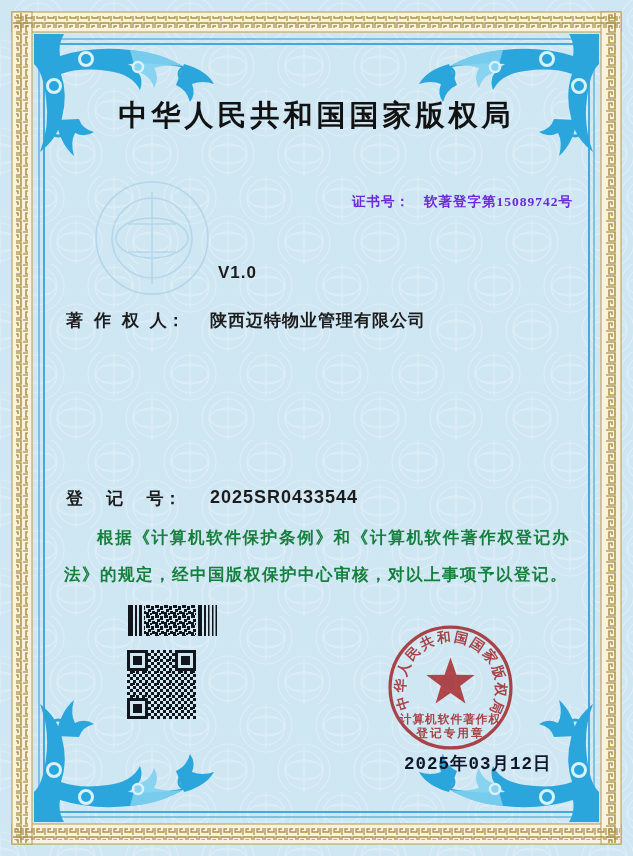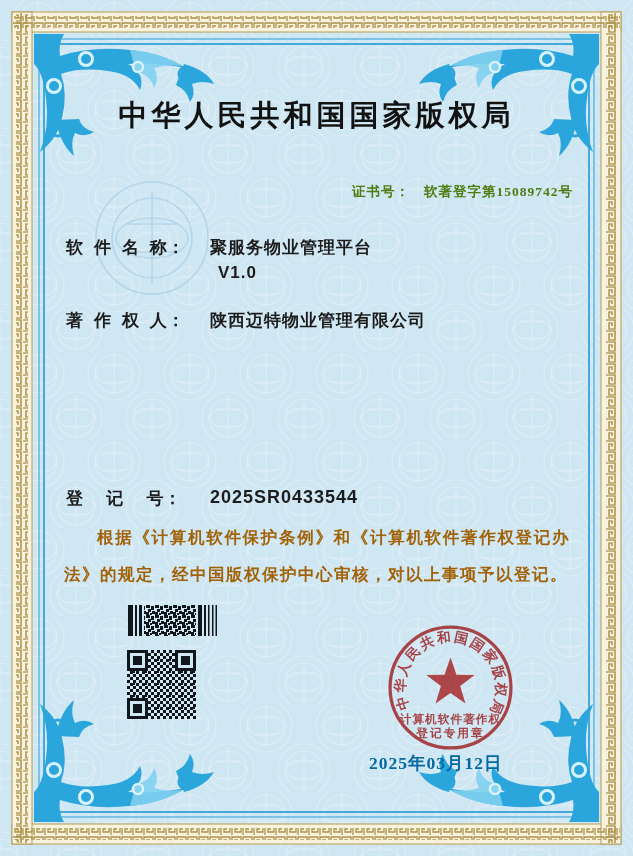--- a/index.html
+++ b/index.html
@@ -8,34 +8,34 @@
     background:#cfe6f3;overflow:hidden;
     font-family:"Liberation Sans",sans-serif;color:#1c1c1c;
   }
   .decor{position:absolute;left:0;top:0;width:633px;height:856px;z-index:0;}
   .abs{position:absolute;z-index:2;}
   .title{
     left:0;right:0;text-align:center;font-family:"Liberation Serif",serif;
     font-weight:bold;font-size:29px;letter-spacing:4px;color:#121212;
   }
   .certno{
-    right:60px;top:183px;font-size:13.5px;font-weight:bold;color:#4d7c0f;
+    right:60px;top:193px;font-size:13.5px;font-weight:bold;color:#6d28d9;
     font-family:"Liberation Serif",serif;letter-spacing:1px;white-space:pre;
   }
   .field-label{white-space:pre;font-weight:bold;font-size:17px;letter-spacing:.5px;}
   .field-value{font-weight:bold;font-size:17px;letter-spacing:1px;}
   .row{left:66px;display:flex;}
   .row .field-value{position:absolute;left:144px;white-space:pre;}
   .para{
     left:64px;top:519px;width:506px;font-size:16.5px;font-weight:bold;
-    line-height:37px;text-indent:2em;letter-spacing:1.5px;text-align:justify;color:#a16207;
+    line-height:37px;text-indent:2em;letter-spacing:1.5px;text-align:justify;color:#15803d;
   }
   .date{
-    left:369px;top:751px;font-size:17.5px;font-weight:bold;color:#0369a1;
-    font-family:Liberation Serif, serif;letter-spacing:1px;z-index:4;
+    left:404px;top:751px;font-size:17.5px;font-weight:bold;color:#0f172a;
+    font-family:Liberation Mono, monospace;letter-spacing:1px;z-index:4;
   }
   .seal{position:absolute;left:386px;top:623px;width:129px;height:129px;z-index:3;
     mix-blend-mode:multiply;opacity:.95;}
   .barcode{position:absolute;left:128px;top:605px;z-index:2;}
   .qrcode{position:absolute;left:127px;top:650px;z-index:2;}
 </style>
 </head>
 <body>
 
 <div class="certificate">
@@ -111,24 +111,20 @@
     <use href="#orn" transform="translate(34,34)"></use>
     <use href="#orn" transform="translate(599,34) scale(-1,1)"></use>
     <use href="#orn" transform="translate(34,822) scale(1,-1)"></use>
     <use href="#orn" transform="translate(599,822) scale(-1,-1)"></use>
   </svg>
 
   <div class="abs title" style="top:96px;">中华人民共和国国家版权局</div>
 
   <div class="abs certno"><span>证书号：</span><span style="display:inline-block;width:14px;"></span><span>软著登字第15089742号</span></div>
 
-  <div class="abs row" style="top:236px;">
-    <span class="field-label">软  件  名  称：</span>
-    <span class="field-value">聚服务物业管理平台</span>
-  </div>
   <div class="abs" style="left:210px;top:263px;margin-left:8px;">
     <span class="field-value">V1.0</span>
   </div>
 
   <div class="abs row" style="top:309px;justify-content:center;">
     <span class="field-label">著  作  权  人：</span>
     <span class="field-value">陕西迈特物业管理有限公司</span>
   </div>
 
 

